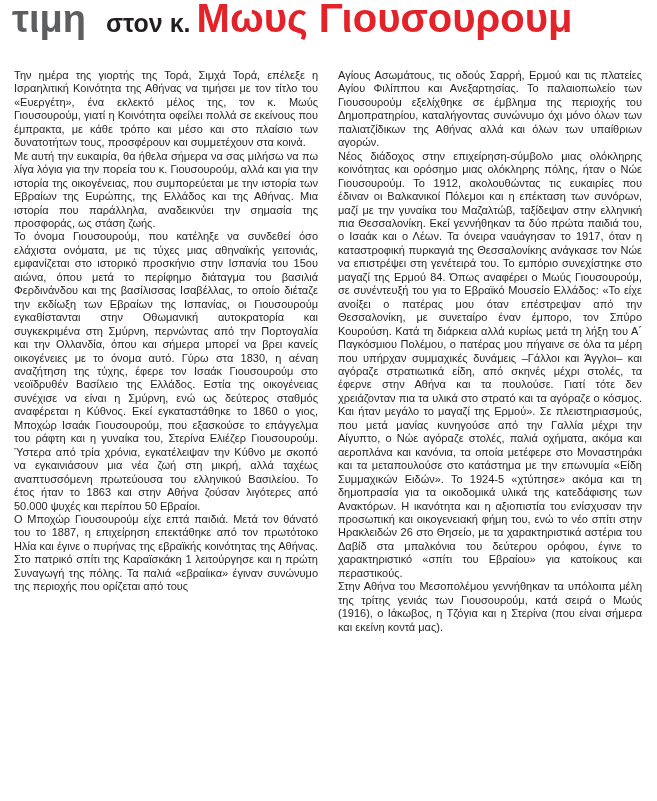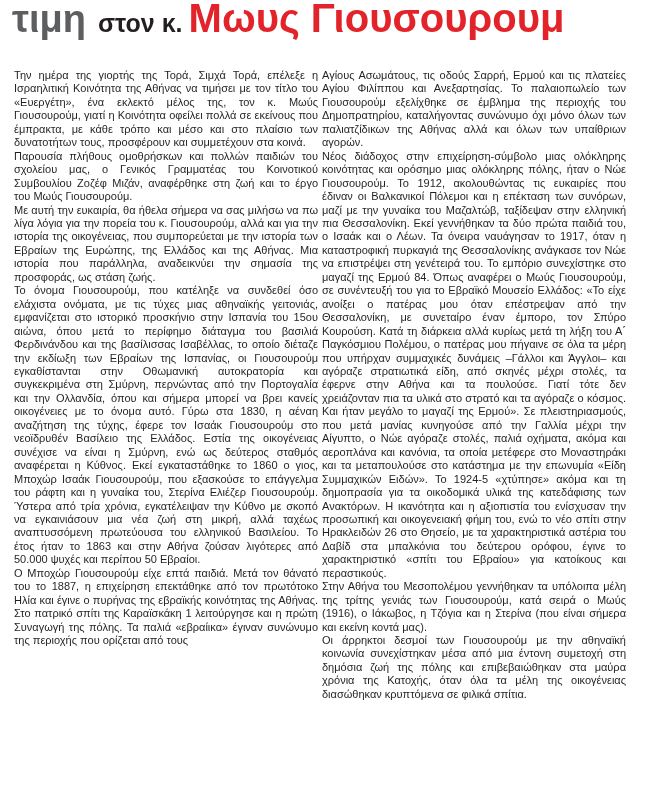--- a/index.html
+++ b/index.html
@@ -1,38 +1,36 @@
 <!DOCTYPE html>
 <html><head>
 <meta charset="utf-8">
 <style>
   html, body { margin: 0; padding: 0; background: #ffffff; }
   body { width: 657px; height: 801px; position: relative; overflow: hidden; font-family: "Liberation Sans", sans-serif; color: #231f20; }
   .headline { position: absolute; left: 12px; top: -2px; white-space: nowrap; font-family: "Liberation Sans", sans-serif; font-weight: bold; line-height: 1; }
   .h-part1 { color: #5d5e60; font-size: 38px; letter-spacing: 0px; }
-  .h-part2 { color: #231f20; font-size: 25px; margin-left: 12px; }
+  .h-part2 { color: #231f20; font-size: 25px; margin-left: 20px; }
   .h-part3 { color: #e3232a; font-size: 40px; margin-left: 6px; }
   .col { position: absolute; top: 69px; width: 304px; font-size: 11px; line-height: 13.45px; text-align: justify; hyphens: manual; }
   .col-left { left: 14px; }
-  .col-right { left: 322px; }
+  .col-right { left: 338px; }
   .col p { margin: 0; }
 </style>
 </head>
 <body>
 
 <div class="headline">
   <span class="h-part1">τιμη</span><span class="h-part2">στον κ.</span><span class="h-part3">Μωυς Γιουσουρουμ</span>
 </div>
 
 <div class="col col-left">
   <p>Την ημέρα της γιορτής της Τορά, Σιμχά Τορά, επέλεξε η Ισραηλιτική Κοινότητα της Αθήνας να τιμήσει με τον τίτλο του «Ευεργέτη», ένα εκλεκτό μέλος της, τον κ. Μωύς Γιουσουρούμ, γιατί η Κοινότητα οφείλει πολλά σε εκείνους που έμπρακτα, με κάθε τρόπο και μέσο και στο πλαίσιο των δυνατοτήτων τους, προσφέρουν και συμμετέχουν στα κοινά.</p>
-  <p>Παρουσία πλήθους ομοθρήσκων και πολλών παιδιών του σχολείου μας, ο Γενικός Γραμματέας του Κοινοτικού Συμβουλίου Ζοζέφ Μιζάν, αναφέρθηκε στη ζωή και το έργο του Μωύς Γιουσουρούμ.</p>
   <p>Με αυτή την ευκαιρία, θα ήθελα σήμερα να σας μιλήσω να πω λίγα λόγια για την πορεία του κ. Γιουσουρούμ, αλλά και για την ιστορία της οικογένειας, που συμπορεύεται με την ιστορία των Εβραίων της Ευρώπης, της Ελλάδος και της Αθήνας. Μια ιστορία που παράλληλα, αναδεικνύει την σημασία της προσφοράς, ως στάση ζωής.</p>
   <p>Το όνομα Γιουσουρούμ, που κατέληξε να συνδεθεί όσο ελάχιστα ονόματα, με τις τύχες μιας αθηναϊκής γειτονιάς, εμφανίζεται στο ιστορικό προσκήνιο στην Ισπανία του 15ου αιώνα, όπου μετά το περίφημο διάταγμα του βασιλιά Φερδινάνδου και της βασίλισσας Ισαβέλλας, το οποίο διέταζε την εκδίωξη των Εβραίων της Ισπανίας, οι Γιουσουρούμ εγκαθίστανται στην Οθωμανική αυτοκρατορία και συγκεκριμένα στη Σμύρνη, περνώντας από την Πορτογαλία και την Ολλανδία, όπου και σήμερα μπορεί να βρει κανείς οικογένειες με το όνομα αυτό. Γύρω στα 1830, η αέναη αναζήτηση της τύχης, έφερε τον Ισαάκ Γιουσουρούμ στο νεοϊδρυθέν Βασίλειο της Ελλάδος. Εστία της οικογένειας συνέχισε να είναι η Σμύρνη, ενώ ως δεύτερος σταθμός αναφέρεται η Κύθνος. Εκεί εγκαταστάθηκε το 1860 ο γιος, Μποχώρ Ισαάκ Γιουσουρούμ, που εξασκούσε το επάγγελμα του ράφτη και η γυναίκα του, Στερίνα Ελιέζερ Γιουσουρούμ. Ύστερα από τρία χρόνια, εγκατέλειψαν την Κύθνο με σκοπό να εγκαινιάσουν μια νέα ζωή στη μικρή, αλλά ταχέως αναπτυσσόμενη πρωτεύουσα του ελληνικού Βασιλείου. Το έτος ήταν το 1863 και στην Αθήνα ζούσαν λιγότερες από 50.000 ψυχές και περίπου 50 Εβραίοι.</p>
   <p>Ο Μποχώρ Γιουσουρούμ είχε επτά παιδιά. Μετά τον θάνατό του το 1887, η επιχείρηση επεκτάθηκε από τον πρωτότοκο Ηλία και έγινε ο πυρήνας της εβραϊκής κοινότητας της Αθήνας. Στο πατρικό σπίτι της Καραϊσκάκη 1 λειτούργησε και η πρώτη Συναγωγή της πόλης. Τα παλιά «εβραίικα» έγιναν συνώνυμο της περιοχής που ορίζεται από τους</p>
 </div>
 
 <div class="col col-right">
   <p>Αγίους Ασωμάτους, τις οδούς Σαρρή, Ερμού και τις πλατείες Αγίου Φιλίππου και Ανεξαρτησίας. Το παλαιοπωλείο των Γιουσουρούμ εξελίχθηκε σε έμβλημα της περιοχής του Δημοπρατηρίου, καταλήγοντας συνώνυμο όχι μόνο όλων των παλιατζίδικων της Αθήνας αλλά και όλων των υπαίθριων αγορών.</p>
   <p>Νέος διάδοχος στην επιχείρηση-σύμβολο μιας ολόκληρης κοινότητας και ορόσημο μιας ολόκληρης πόλης, ήταν ο Νώε Γιουσουρούμ. Το 1912, ακολουθώντας τις ευκαιρίες που έδιναν οι Βαλκανικοί Πόλεμοι και η επέκταση των συνόρων, μαζί με την γυναίκα του Μαζαλτώβ, ταξίδεψαν στην ελληνική πια Θεσσαλονίκη. Εκεί γεννήθηκαν τα δύο πρώτα παιδιά του, ο Ισαάκ και ο Λέων. Τα όνειρα ναυάγησαν το 1917, όταν η καταστροφική πυρκαγιά της Θεσσαλονίκης ανάγκασε τον Νώε να επιστρέψει στη γενέτειρά του. Το εμπόριο συνεχίστηκε στο μαγαζί της Ερμού 84. Όπως αναφέρει ο Μωύς Γιουσουρούμ, σε συνέντευξή του για το Εβραϊκό Μουσείο Ελλάδος: «Το είχε ανοίξει ο πατέρας μου όταν επέστρεψαν από την Θεσσαλονίκη, με συνεταίρο έναν έμπορο, τον Σπύρο Κουρούση. Κατά τη διάρκεια αλλά κυρίως μετά τη λήξη του Α΄ Παγκόσμιου Πολέμου, ο πατέρας μου πήγαινε σε όλα τα μέρη που υπήρχαν συμμαχικές δυνάμεις –Γάλλοι και Άγγλοι– και αγόραζε στρατιωτικά είδη, από σκηνές μέχρι στολές, τα έφερνε στην Αθήνα και τα πουλούσε. Γιατί τότε δεν χρειάζονταν πια τα υλικά στο στρατό και τα αγόραζε ο κόσμος. Και ήταν μεγάλο το μαγαζί της Ερμού». Σε πλειστηριασμούς, που μετά μανίας κυνηγούσε από την Γαλλία μέχρι την Αίγυπτο, ο Νώε αγόραζε στολές, παλιά οχήματα, ακόμα και αεροπλάνα και κανόνια, τα οποία μετέφερε στο Μοναστηράκι και τα μεταπουλούσε στο κατάστημα με την επωνυμία «Είδη Συμμαχικών Ειδών». Το 1924-5 «χτύπησε» ακόμα και τη δημοπρασία για τα οικοδομικά υλικά της κατεδάφισης των Ανακτόρων. Η ικανότητα και η αξιοπιστία του ενίσχυσαν την προσωπική και οικογενειακή φήμη του, ενώ το νέο σπίτι στην Ηρακλειδών 26 στο Θησείο, με τα χαρακτηριστικά αστέρια του Δαβίδ στα μπαλκόνια του δεύτερου ορόφου, έγινε το χαρακτηριστικό «σπίτι του Εβραίου» για κατοίκους και περαστικούς.</p>
   <p>Στην Αθήνα του Μεσοπολέμου γεννήθηκαν τα υπόλοιπα μέλη της τρίτης γενιάς των Γιουσουρούμ, κατά σειρά ο Μωύς (1916), ο Ιάκωβος, η Τζόγια και η Στερίνα (που είναι σήμερα και εκείνη κοντά μας).</p>
-  <p>Οι άρρηκτοι δεσμοί των Γιουσουρούμ με την αθηναϊκή κοινωνία συνεχίστηκαν μέσα από μια έντονη συμετοχή στη δημόσια ζωή της πόλης και επιβεβαιώθηκαν στα μαύρα χρόνια της Κατοχής, όταν όλα τα μέλη της οικογένειας διασώθηκαν κρυπτόμενα σε φιλικά σπίτια.</p>
 </div>
 
 </body></html>

